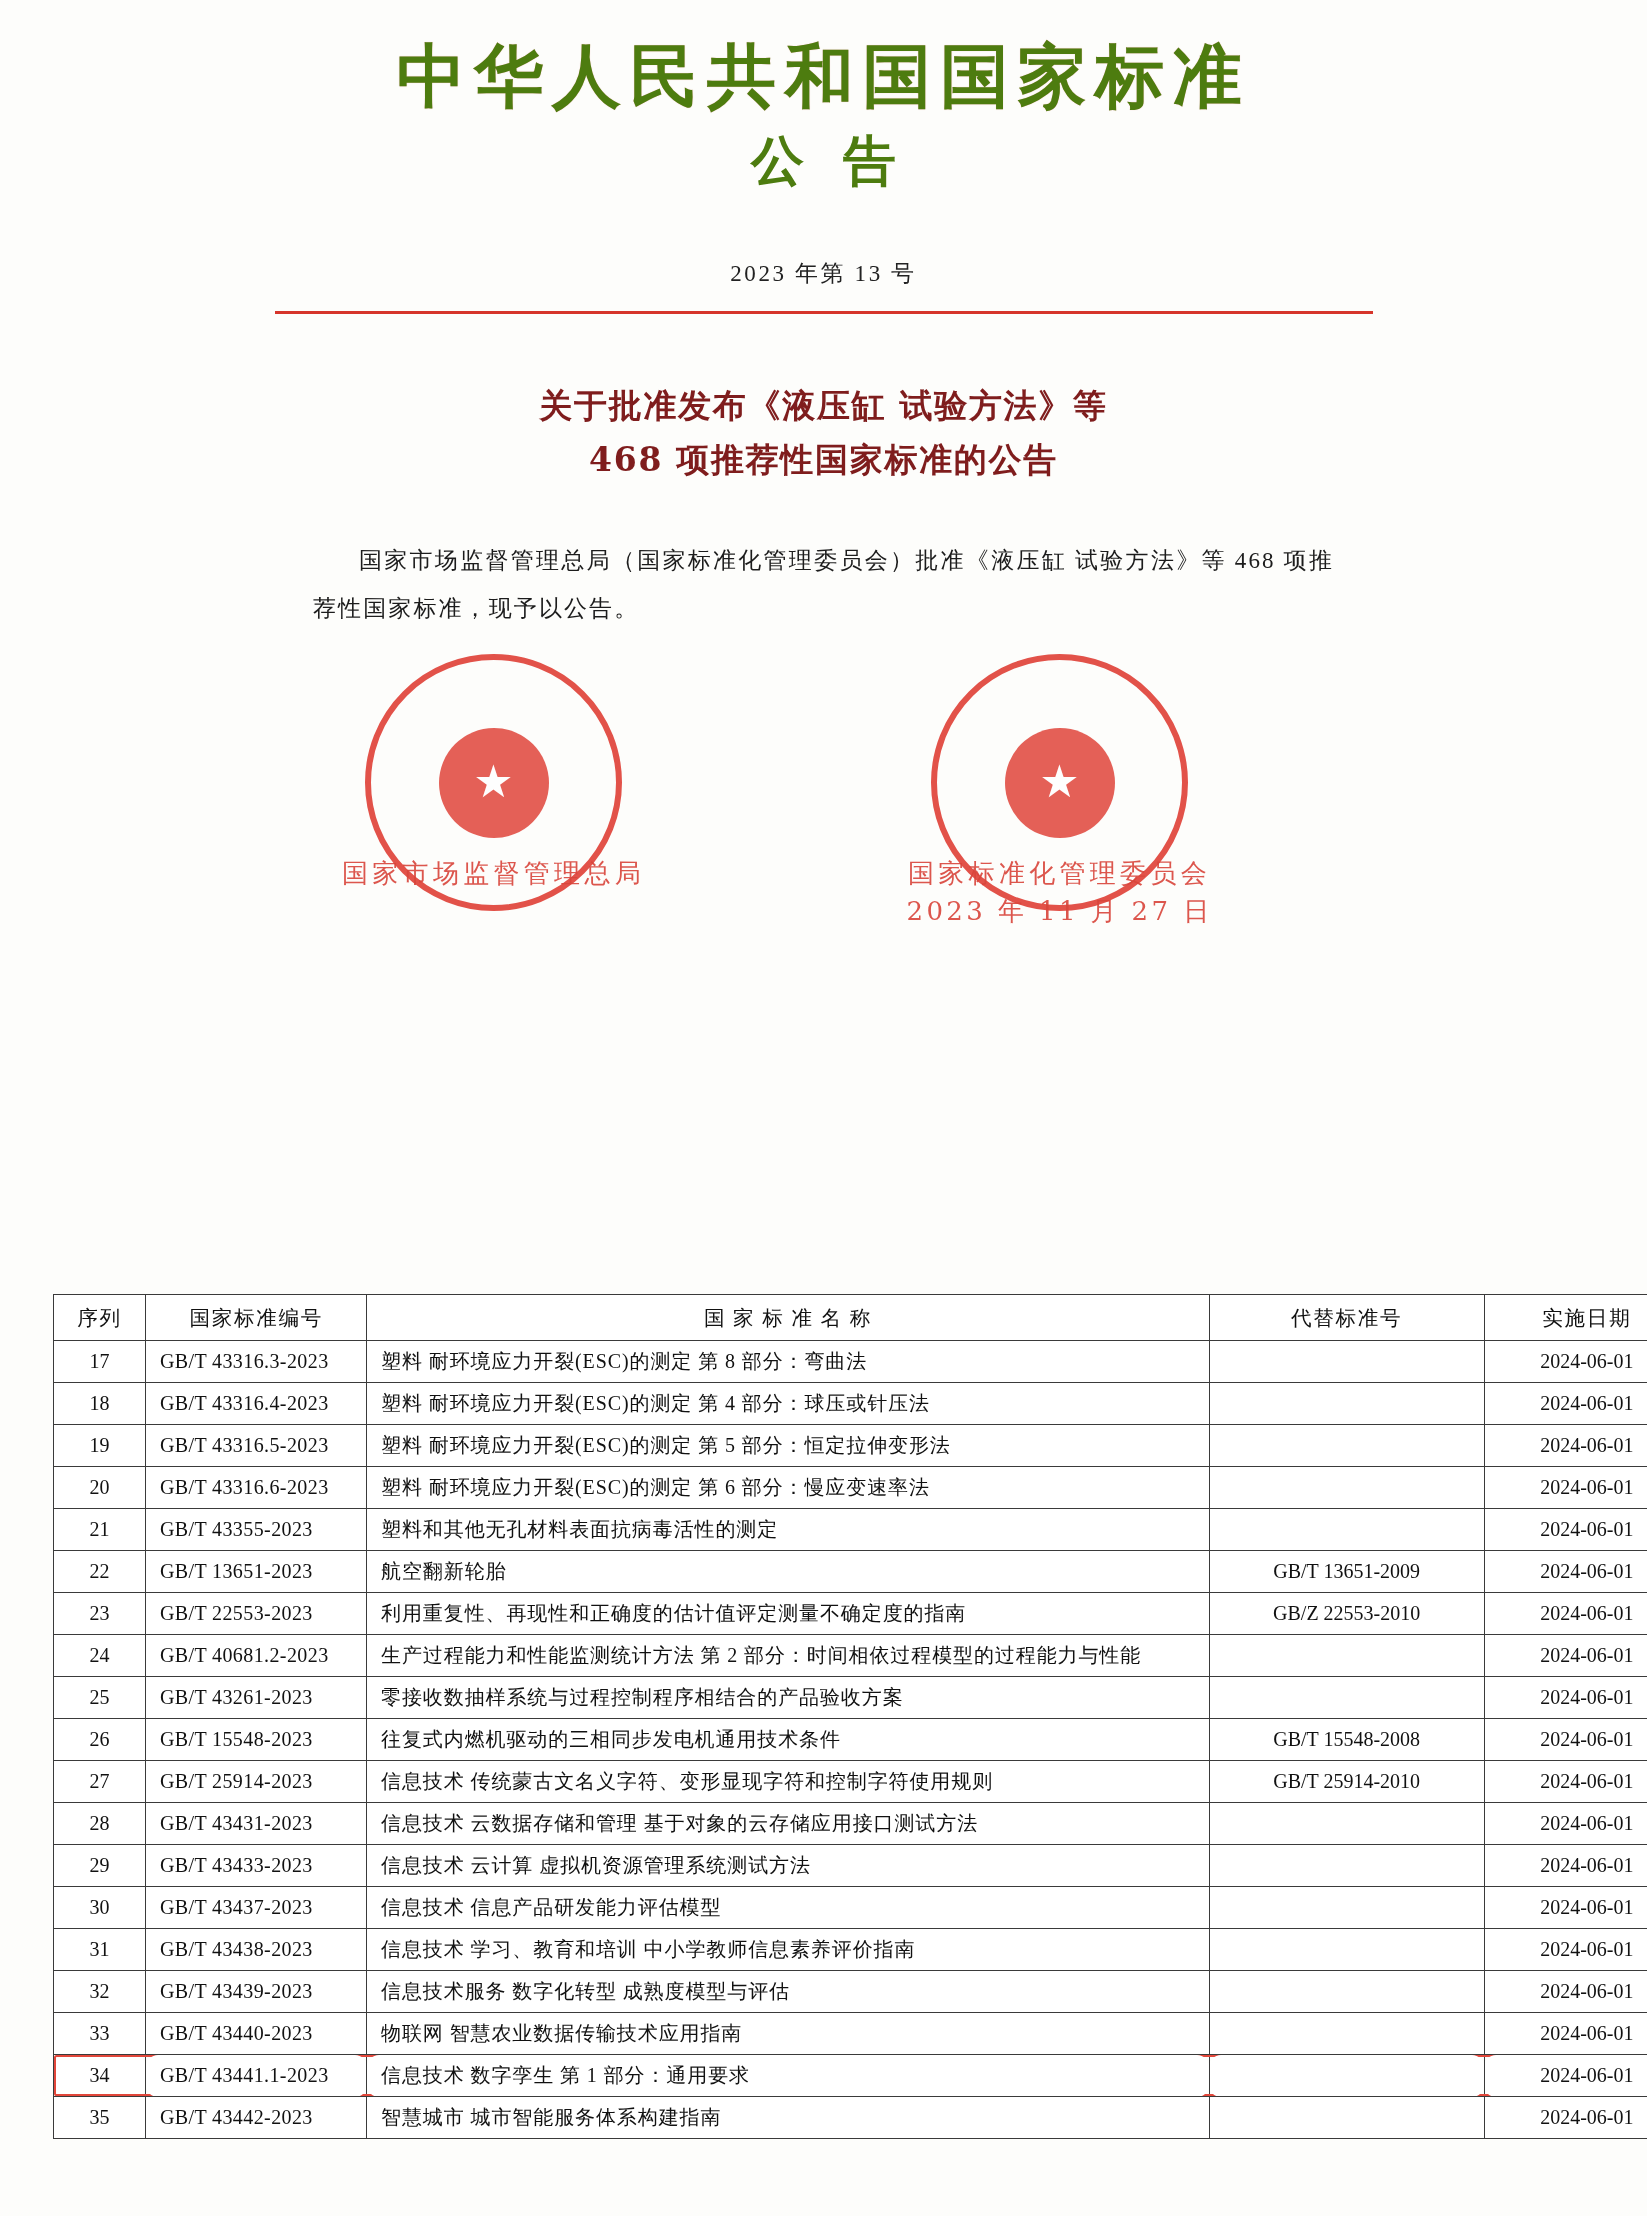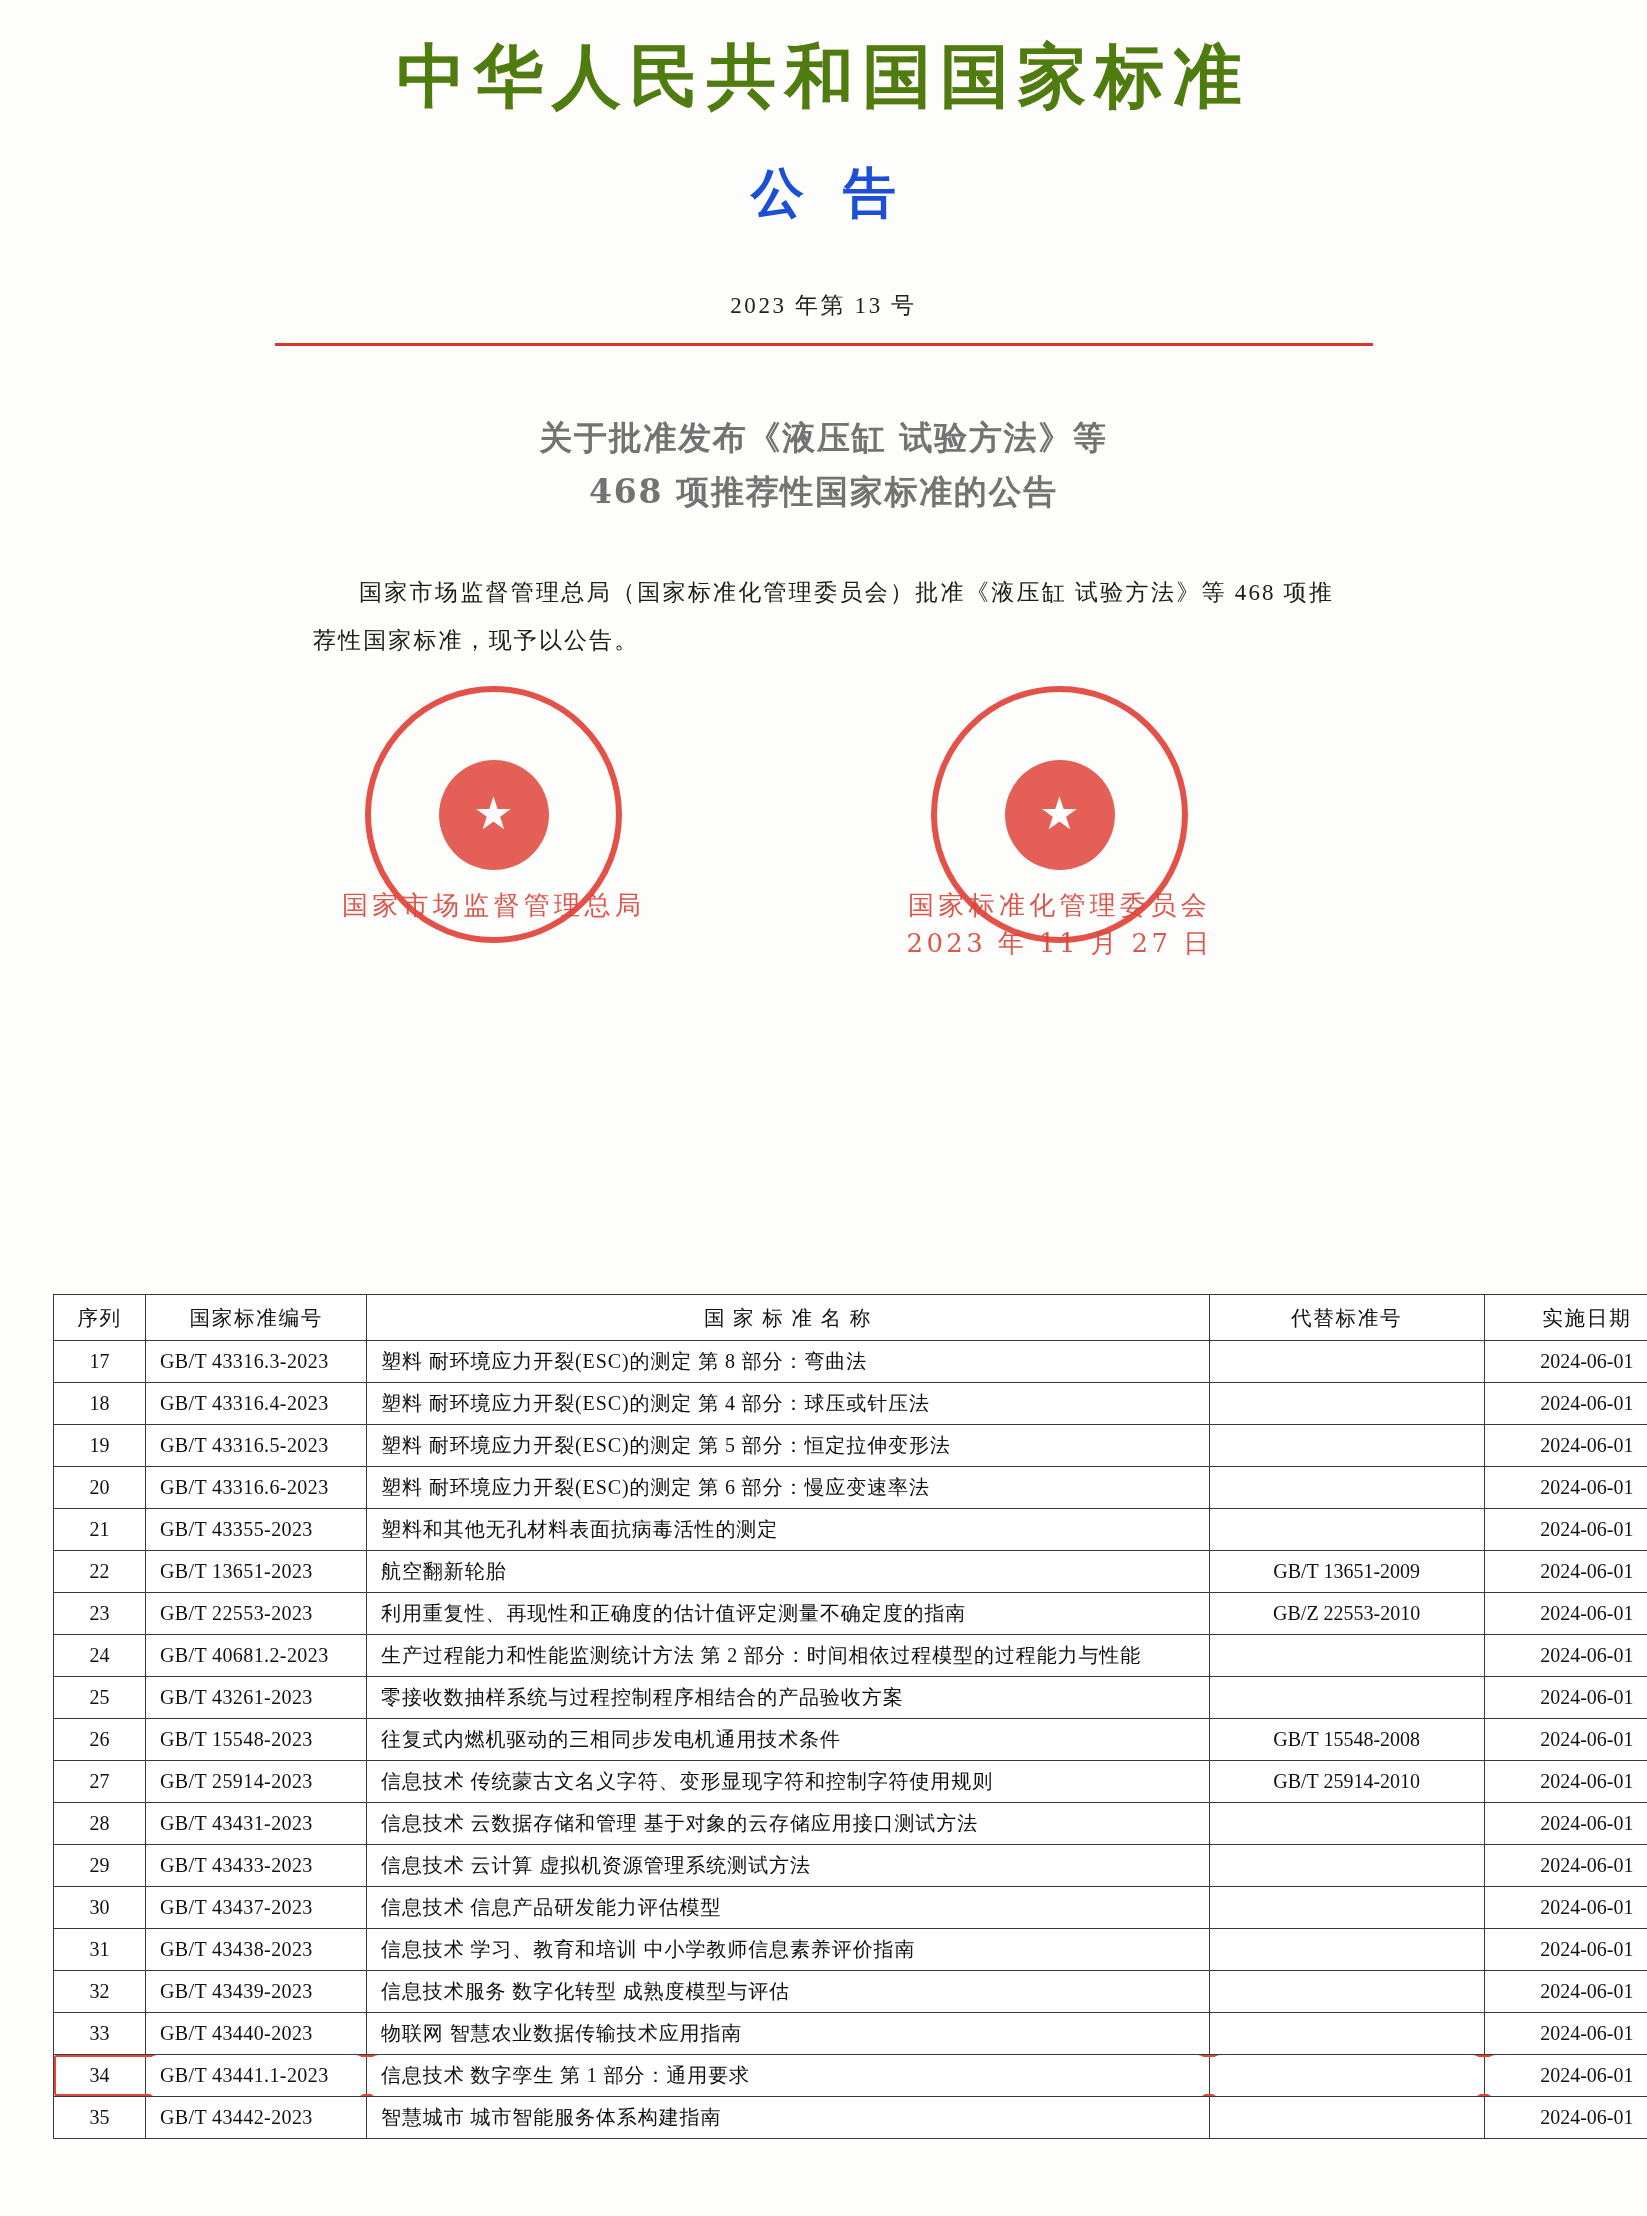--- a/index.html
+++ b/index.html
@@ -30,26 +30,26 @@
   .gov-title {
     color: #4d7c0f;
     font-family: "DejaVu Serif", serif;
     font-size: 69px;
     font-weight: 700;
     letter-spacing: 8.6px;
     line-height: 1.0;
     text-shadow: 0 0 0.9px rgba(214,53,43,0.4);
   }
   .gov-subtitle {
-    color: #1d4ed8;
+    color: #4d7c0f;
     font-family: "DejaVu Serif", serif;
     font-size: 53px;
     font-weight: 700;
     letter-spacing: 39px;
-    margin-top: 48px;
+    margin-top: 16px;
     text-indent: 39px;
   }
   .notice-number {
     margin-top: 60px;
     font-size: 23px;
     letter-spacing: 2.6px;
     color: #222;
     font-family: "Liberation Serif", serif;
   }
   .red-rule {
@@ -61,21 +61,21 @@
 
   
   .ann-title {
     margin-top: 65px;
     text-align: center;
     font-family: "DejaVu Serif", serif;
     font-size: 33px;
     font-weight: 700;
     line-height: 1.65;
     letter-spacing: 1.7px;
-    color: #737373;
+    color: #7f1d1d;
   }
 
   
   .ann-body {
     margin: 50px auto 0 auto;
     width: 1021px;
     font-size: 23px;
     line-height: 2.05;
     letter-spacing: 2.1px;
     text-align: justify;

